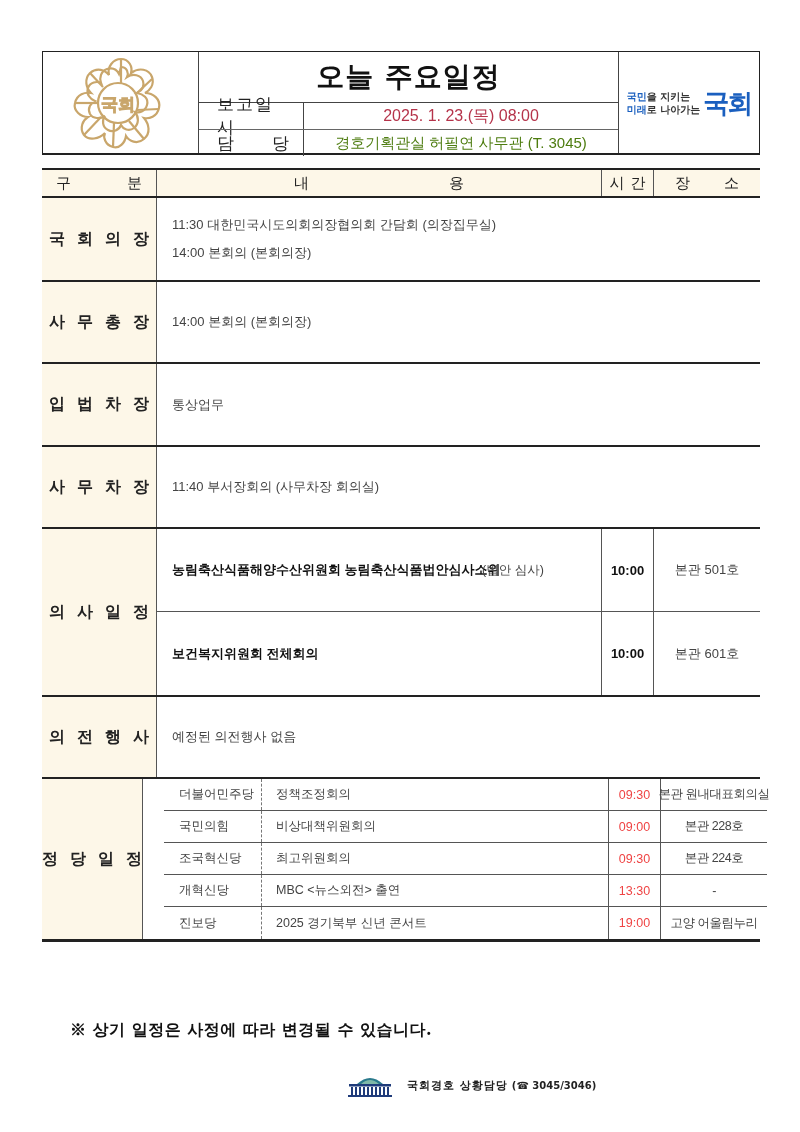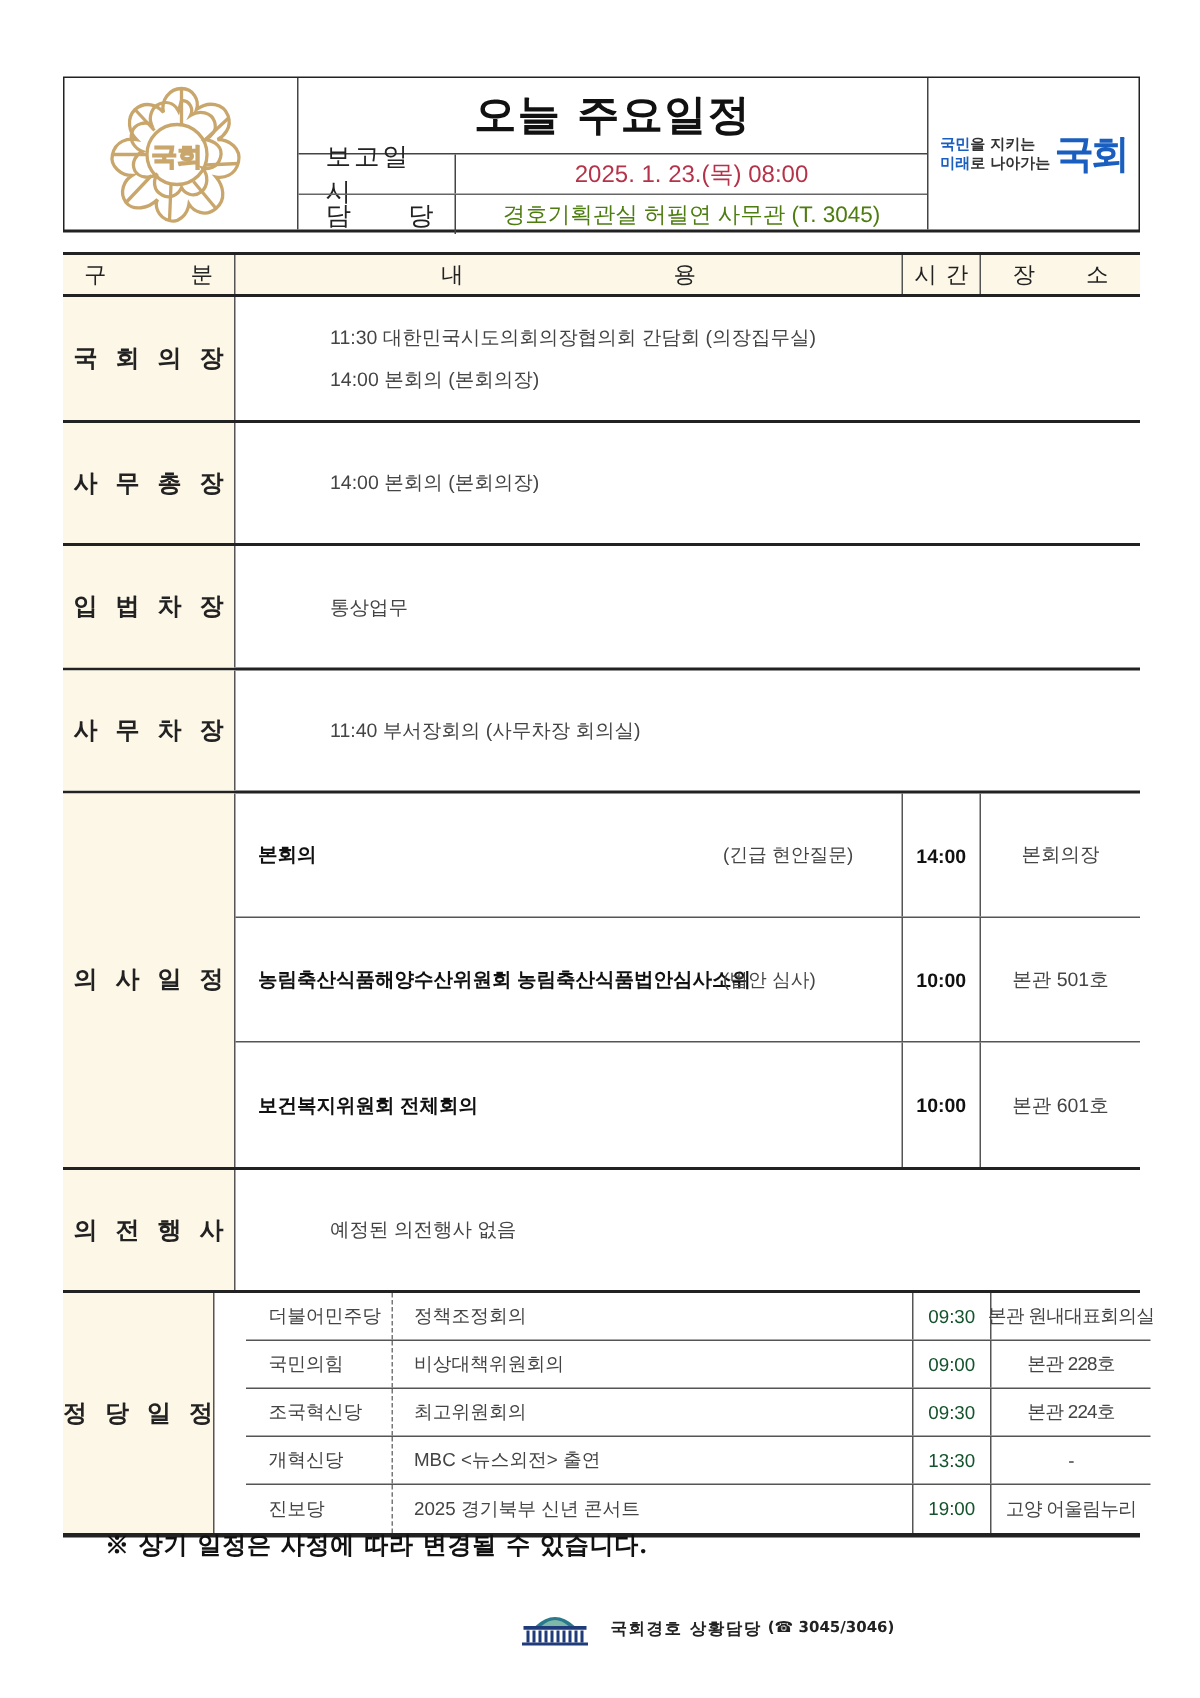--- a/index.html
+++ b/index.html
@@ -35,41 +35,41 @@
   .c-time { width: 52px; }
   .c-place { width: 106px; }
   .th.c-cat { justify-content: space-between; padding: 0 14px 0 14px; border-right: 1px solid #555; }
   .th.c-content { justify-content: center; gap: 140px; border-right: 1px solid #555; }
   .th.c-time { justify-content: center; gap: 6px; border-right: 1px solid #555; }
   .th.c-place { justify-content: center; gap: 34px; }
 
   .row { display: flex; border-bottom: 2px solid #222; }
   .cat { width: 115px; background: #fdf7e8; border-right: 1px solid #555; display: flex; align-items: center; justify-content: center; gap: 12px; font-size: 16px; font-weight: bold; color: #222; }
   .cat span { display: inline-block; }
-  .body { flex: 1; display: flex; flex-direction: column; justify-content: center; padding-left: 15px; font-size: 13px; color: #444; gap: 10px; font-family: "Liberation Sans", "DejaVu Sans", sans-serif; margin-left: 48px; }
+  .body { flex: 1; display: flex; flex-direction: column; justify-content: center; padding-left: 15px; font-size: 13px; color: #444; gap: 10px; font-family: "Liberation Sans", "DejaVu Sans", sans-serif; }
 
   .h84 { height: 84px; }
   .h82 { height: 82px; }
   .h83 { height: 83px; }
 
   
   .subs { flex: 1; display: flex; flex-direction: column; }
   .sub { display: flex; height: 83px; border-bottom: 1px solid #555; }
   .sub:last-child { border-bottom: none; }
   .sub .sc { width: 445px; border-right: 1px solid #555; display: flex; align-items: center; padding-left: 15px; font-size: 13px; color: #111; font-weight: bold; position: relative; font-family: "Liberation Sans", "DejaVu Sans", sans-serif; }
   .sub .sc .note { position: absolute; left: 325px; font-weight: normal; color: #444; font-size: 12.5px; }
   .sub .st { width: 52px; border-right: 1px solid #555; display: flex; align-items: center; justify-content: center; font-size: 13px; color: #111; font-weight: bold; font-family: "Liberation Sans", "DejaVu Sans", sans-serif; }
   .sub .sp { width: 106px; display: flex; align-items: center; justify-content: center; font-size: 13px; color: #444; font-family: "Liberation Sans", "DejaVu Sans", sans-serif; }
 
   
   .psub { display: flex; height: 32px; border-bottom: 1px solid #555; margin-left: 21px; }
   .psub:last-child { border-bottom: none; }
   .psub .pp { width: 98px; border-right: 1px dashed #777; display: flex; align-items: center; padding-left: 15px; font-size: 12.5px; color: #444; font-family: "Liberation Sans", "DejaVu Sans", sans-serif; }
   .psub .pc { width: 347px; border-right: 1px solid #555; display: flex; align-items: center; padding-left: 14px; font-size: 12.5px; color: #444; font-family: "Liberation Sans", "DejaVu Sans", sans-serif; }
-  .psub .pt { width: 52px; border-right: 1px solid #555; display: flex; align-items: center; justify-content: center; font-size: 12.5px; color: #14532d; font-family: "Liberation Sans", "DejaVu Sans", sans-serif; }
+  .psub .pt { width: 52px; border-right: 1px solid #555; display: flex; align-items: center; justify-content: center; font-size: 12.5px; color: #ef4444; font-family: "Liberation Sans", "DejaVu Sans", sans-serif; }
   .psub .pl { width: 106px; display: flex; align-items: center; justify-content: center; font-size: 12.5px; color: #444; white-space: nowrap; letter-spacing: -0.5px; font-family: "Liberation Sans", "DejaVu Sans", sans-serif; }
 
   .notice { position: absolute; left: 46px; top: 1020px; font-size: 16px; font-weight: bold; color: #111; font-family: "DejaVu Serif", "Liberation Serif", serif; letter-spacing: 0.5px; margin-left: 24px; }
 
   .footer { position: absolute; left: 345px; top: 1072px; display: flex; align-items: center; gap: 12px; }
   .footer-text { display: flex; flex-direction: row; align-items: center; gap: 4px; }
   .footer-name { font-size: 11px; font-weight: bold; color: #222; letter-spacing: 1px; }
   .footer-phone { font-size: 10px; font-weight: bold; color: #222; }
 </style>
 </head>
@@ -194,28 +194,20 @@
   </div>
 
   <div class="row">
     <div class="cat">
       <span>의</span>
         <span>사</span>
         <span>일</span>
         <span>정</span>
     </div>
     <div class="subs">
-      <div class="sub">
-        <div class="sc">
-            <span>본회의</span>
-            <span class="note">(긴급 현안질문)</span>
-          </div>
-        <div class="st">14:00</div>
-        <div class="sp">본회의장</div>
-      </div>
       <div class="sub">
         <div class="sc">
             <span>농림축산식품해양수산위원회 농림축산식품법안심사소위</span>
             <span class="note">(법안 심사)</span>
           </div>
         <div class="st">10:00</div>
         <div class="sp">본관 501호</div>
       </div>
       <div class="sub">
         <div class="sc">

